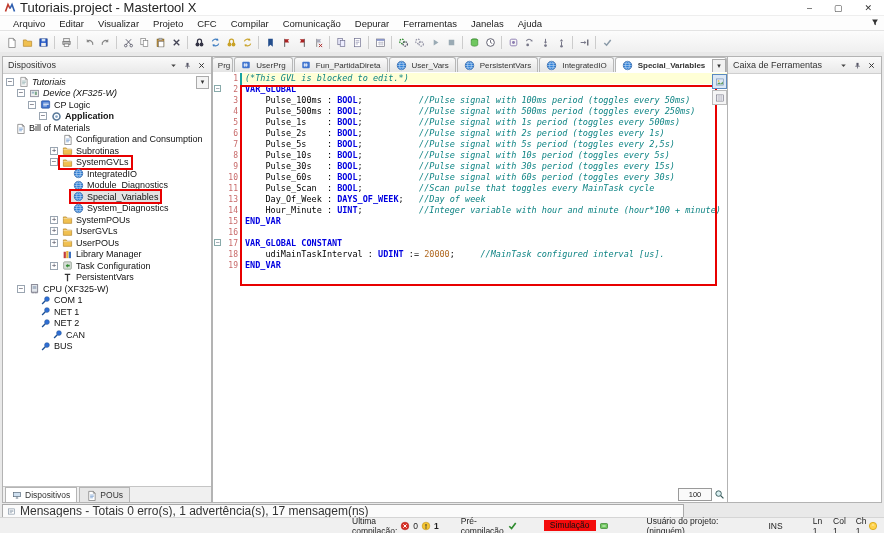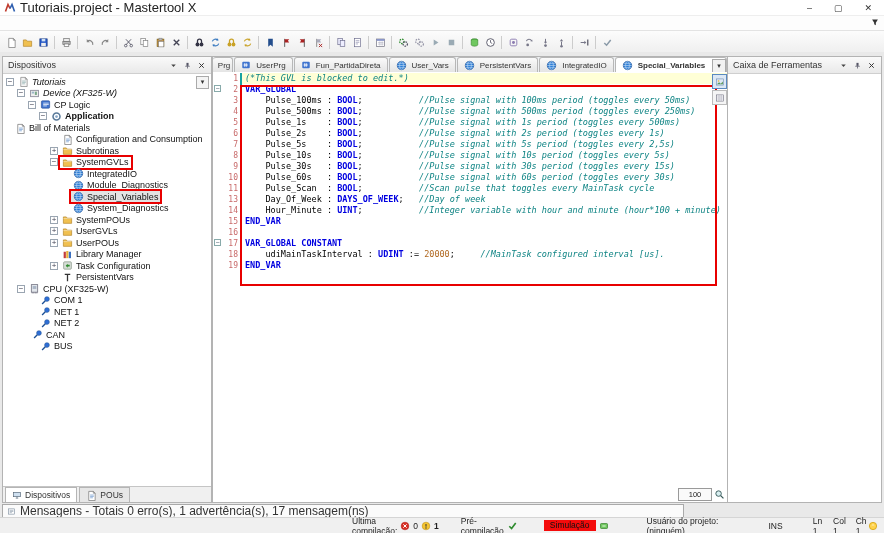--- a/index.html
+++ b/index.html
@@ -94,20 +94,33 @@
     </span>
   <span class="ttl">Tutoriais.project - Mastertool X</span>
   <div id="winbtns">
     <span>–</span>
     <span>▢</span>
     <span>✕</span>
   </div>
 </div>
 
 <div id="menubar">
+  <div class="mitems" style="display: flex;">
+      <span class="mitem">Arquivo</span>
+      <span class="mitem">Editar</span>
+      <span class="mitem">Visualizar</span>
+      <span class="mitem">Projeto</span>
+      <span class="mitem">CFC</span>
+      <span class="mitem">Compilar</span>
+      <span class="mitem">Comunicação</span>
+      <span class="mitem">Depurar</span>
+      <span class="mitem">Ferramentas</span>
+      <span class="mitem">Janelas</span>
+      <span class="mitem">Ajuda</span>
+    </div>
   <span id="menufilter" class="ic">
       <svg width="10" height="10" viewBox="0 0 12 12">
         <path d="M2.5 3h7L7 6.8V10L5 8.8V6.8z" fill="#333"></path>
       </svg>
     </span>
 </div>
 
 <div id="toolbar">
     <span class="tbtn">
       <span class="ic">
@@ -689,21 +702,21 @@
           <span class="tlab">
             <span class="ic">
               <svg width="11" height="11" viewBox="0 0 12 12">
                 <circle cx="7.6" cy="4.4" r="2.6" fill="#2f6fd6" stroke="#1b4f94" stroke-width=".6"></circle>
                 <path d="M5.8 6.2L2.3 9.7" stroke="#1b4f94" stroke-width="1.5"></path>
               </svg>
             </span>
             <span class="ttxt">NET 2</span>
           </span>
         </div>
-        <div class="trow" style="padding-left: 17px;">
+        <div class="trow" style="padding-left: 37px;">
           <span class="expsp"></span>
           <span class="tlab">
             <span class="ic">
               <svg width="11" height="11" viewBox="0 0 12 12">
                 <circle cx="7.6" cy="4.4" r="2.6" fill="#2f6fd6" stroke="#1b4f94" stroke-width=".6"></circle>
                 <path d="M5.8 6.2L2.3 9.7" stroke="#1b4f94" stroke-width="1.5"></path>
               </svg>
             </span>
             <span class="ttxt">CAN</span>
           </span>

